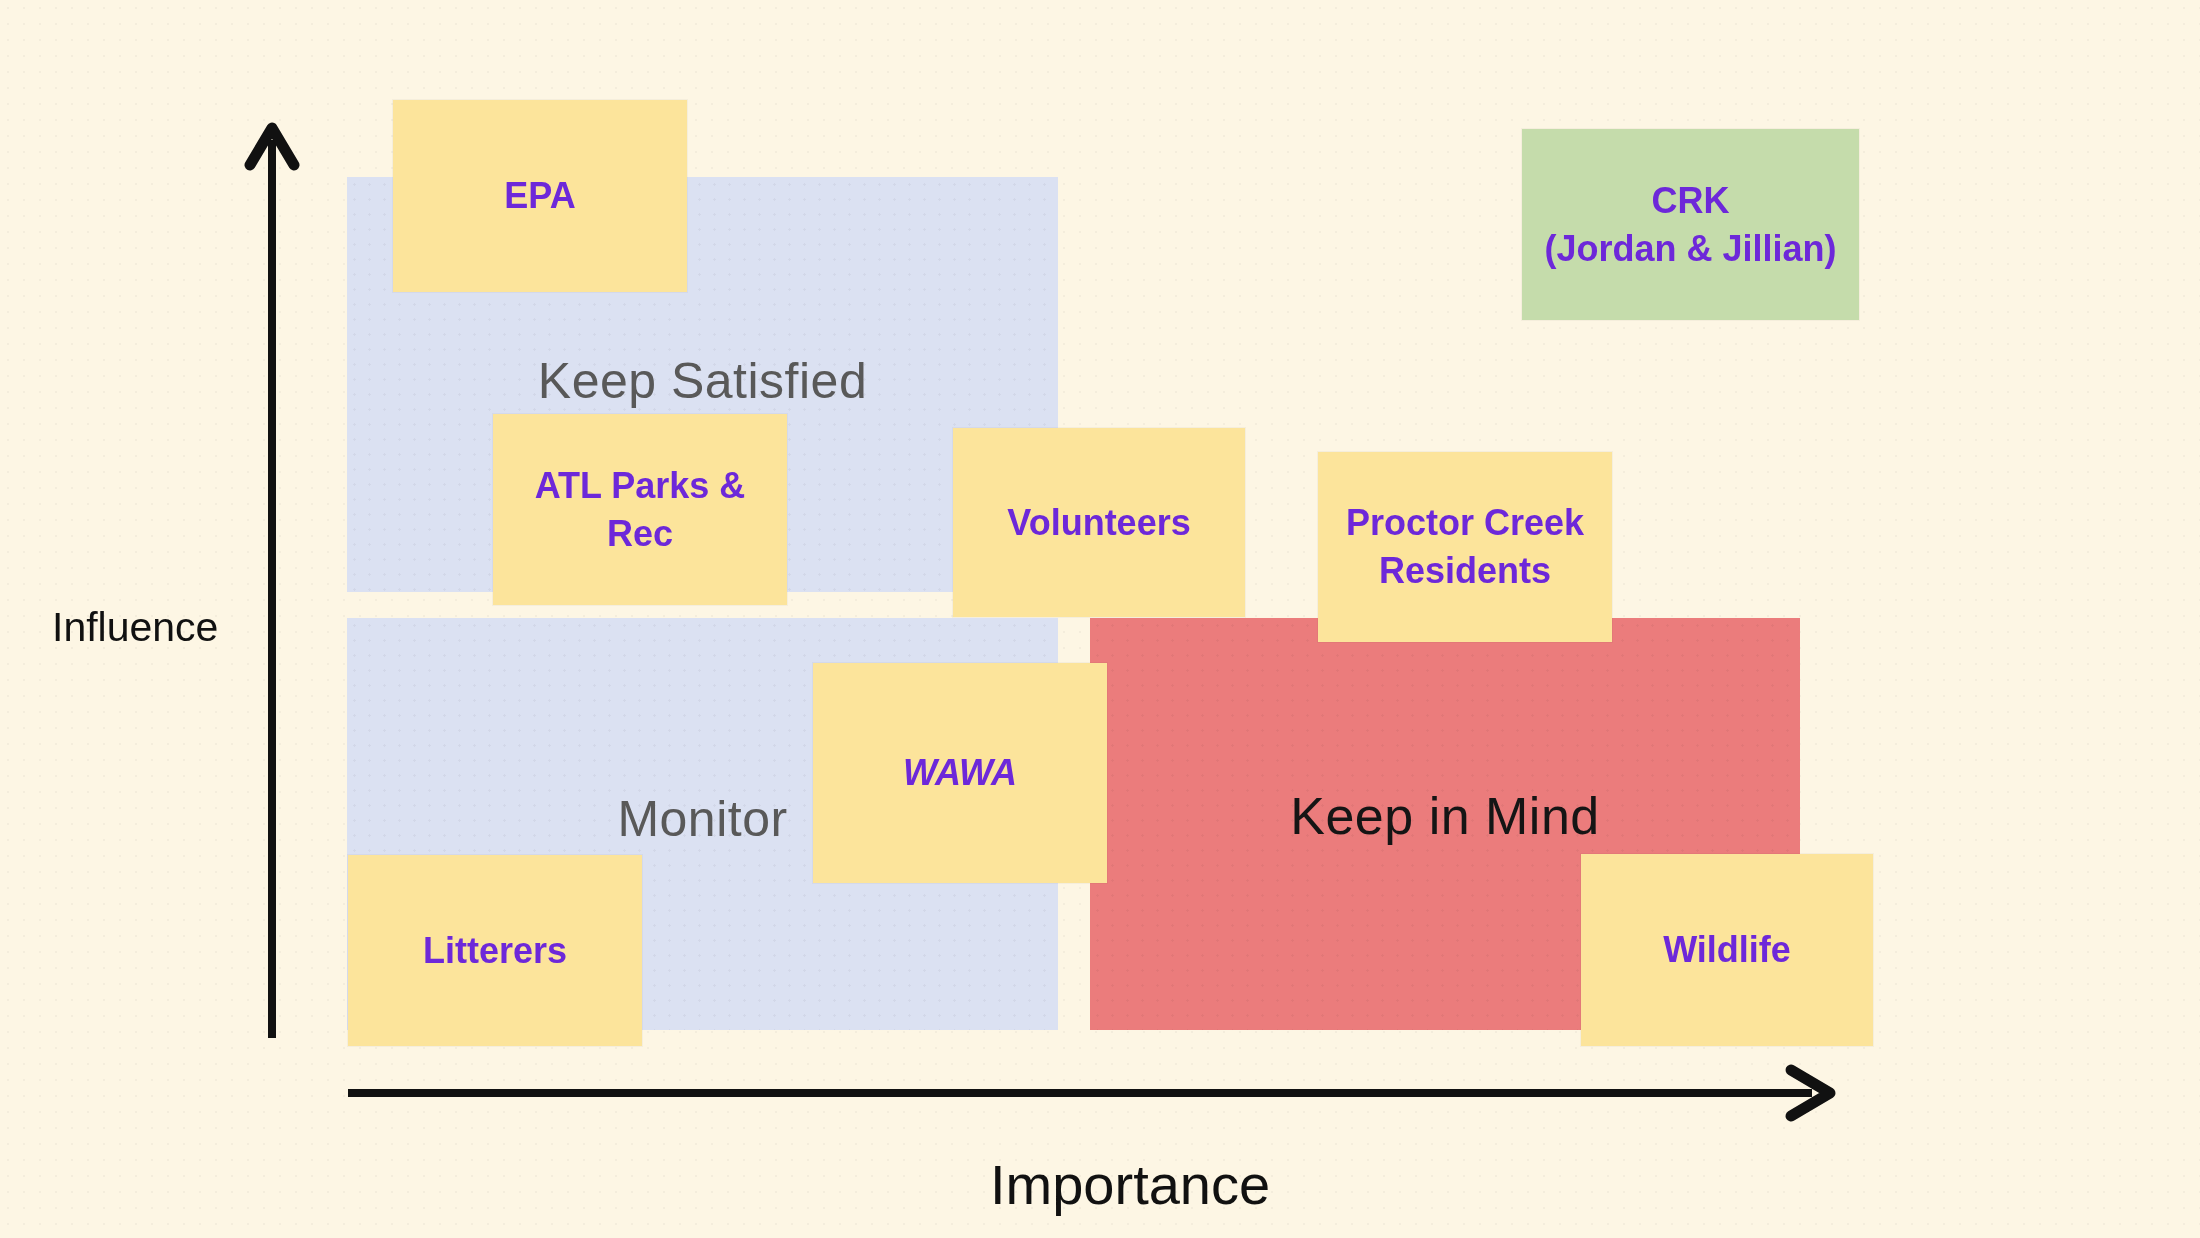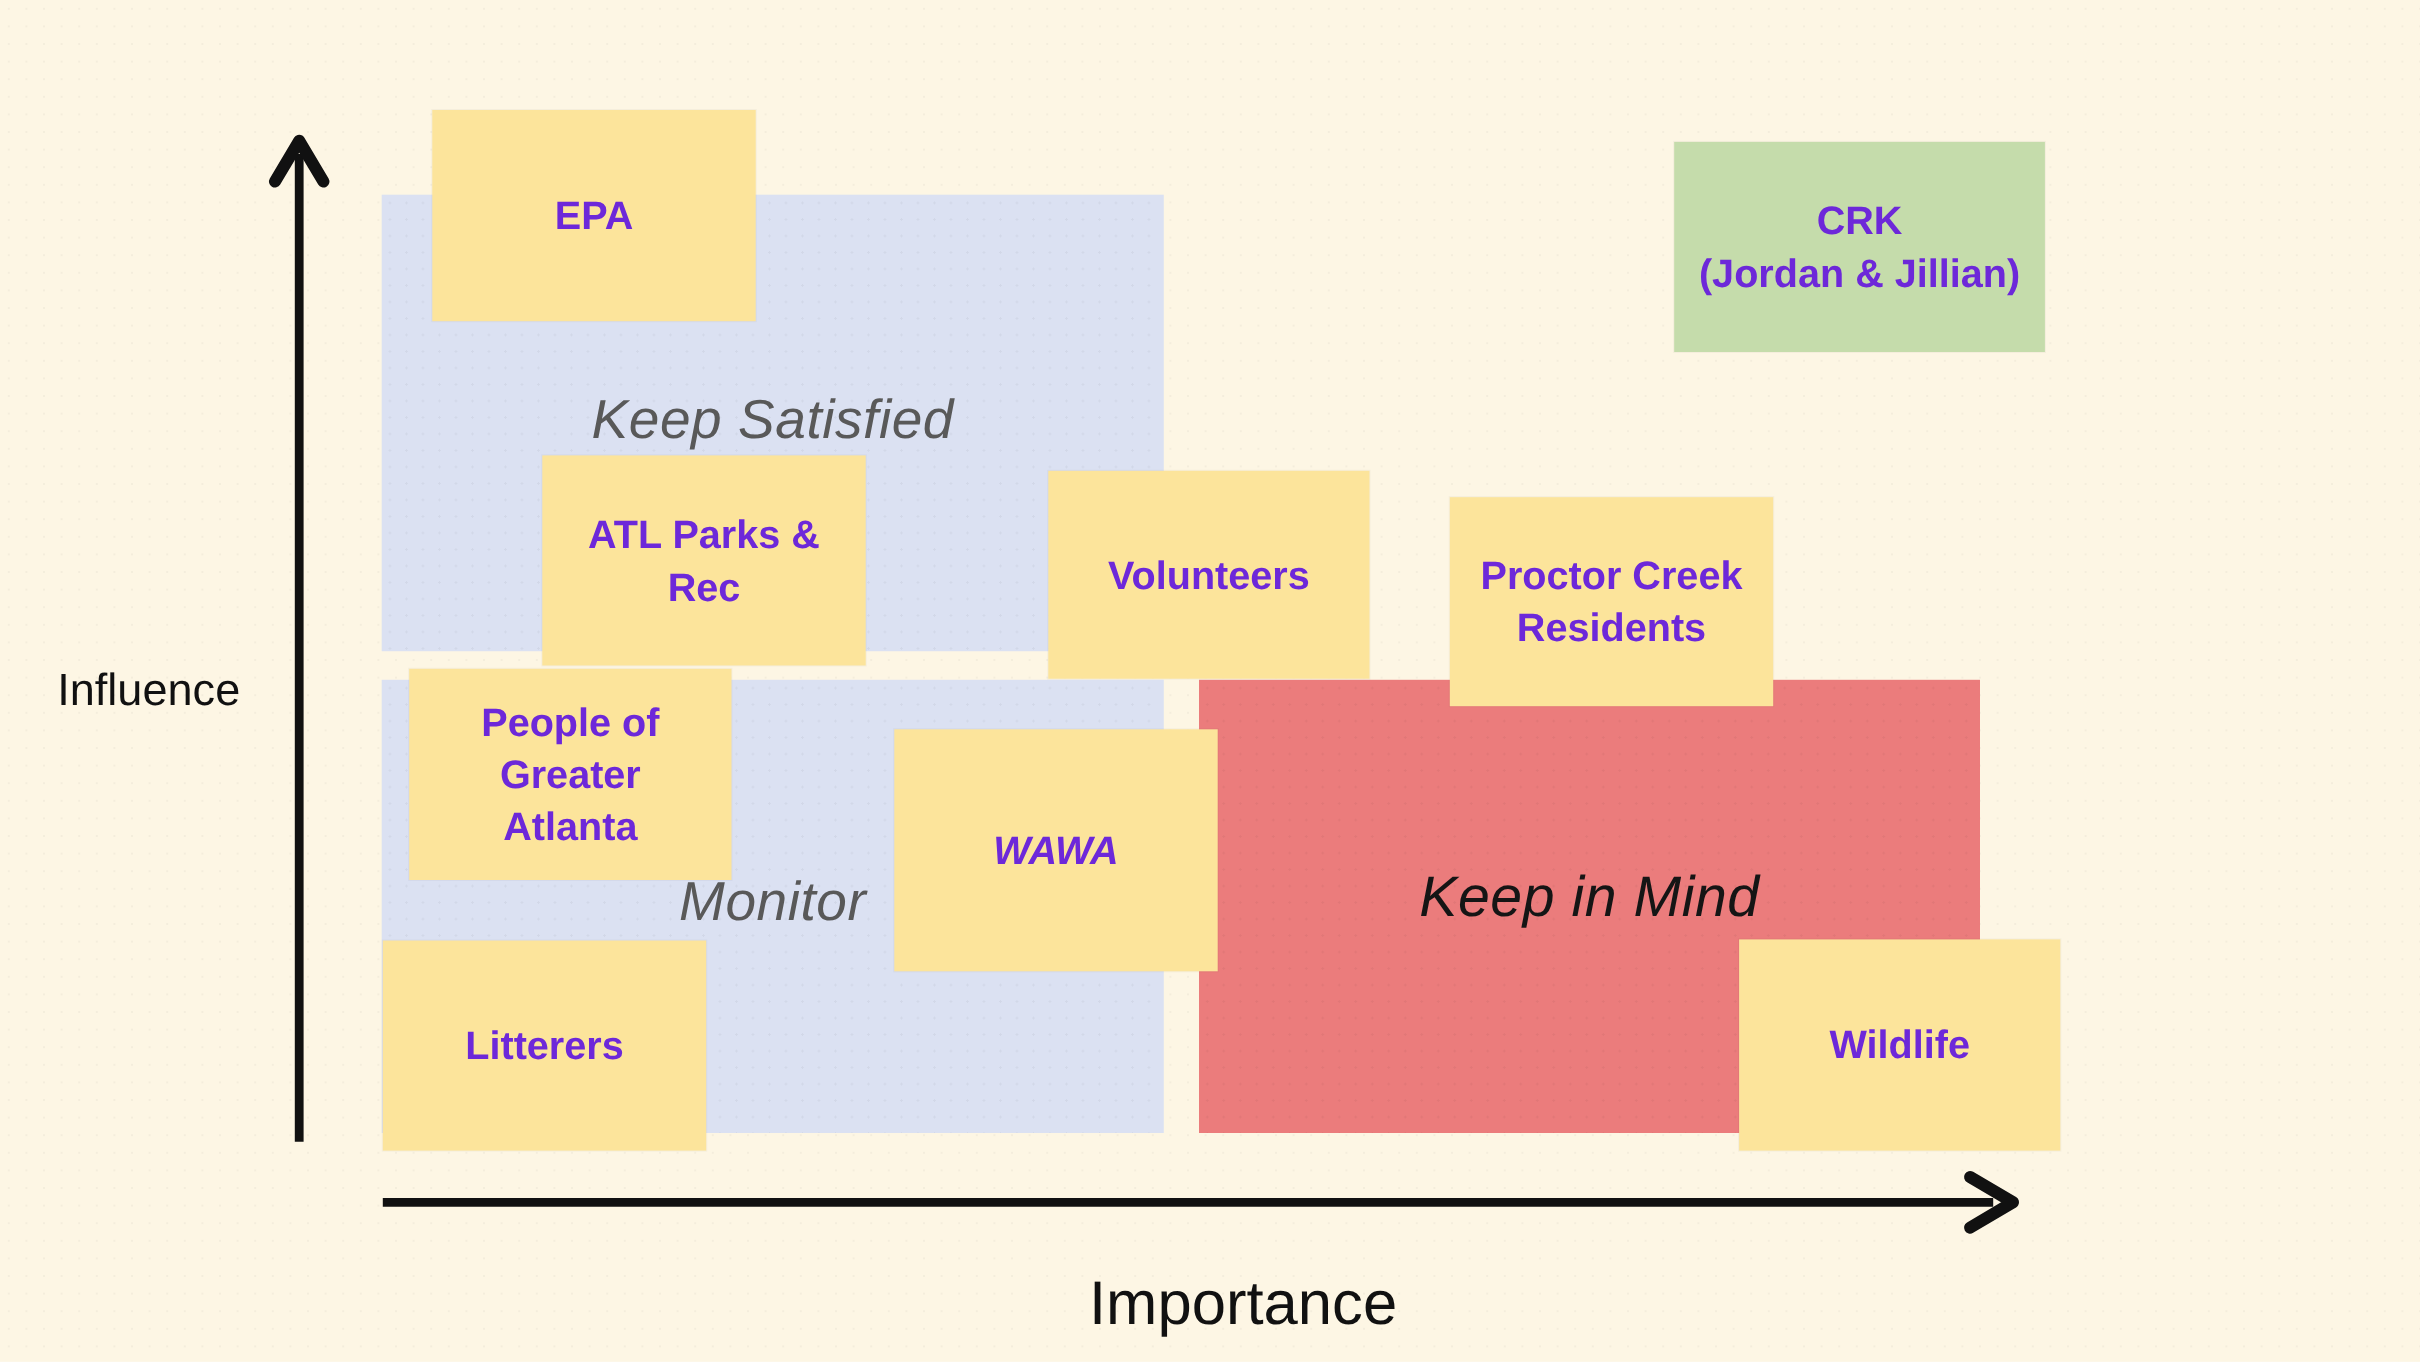--- a/index.html
+++ b/index.html
@@ -32,21 +32,20 @@
   #q-keep-in-mind   { left: 1090px; top: 618px; width: 710px; height: 412px; }
 
   .quadrant-label {
     position: absolute;
     width: 100%;
     text-align: center;
     color: #595959;
     font-size: 50px;
     letter-spacing: 0.5px;
     user-select: none;
-    font-style: italic;
   }
   #q-keep-satisfied .quadrant-label { top: 175px; }
   #q-manage-closely .quadrant-label { top: 175px; }
   #q-monitor .quadrant-label        { top: 172px; }
   #q-keep-in-mind .quadrant-label   { top: 168px; color: #151515; font-size: 52px; }
 
   
   .note {
     position: absolute;
     display: flex;
@@ -119,20 +118,17 @@
   <div class="axis-label" id="label-importance">Importance</div>
 
   <div class="note" id="note-epa">EPA</div>
   <div class="note note-green" id="note-crk">CRK
 (Jordan &amp; Jillian)</div>
   <div class="note" id="note-atl">ATL Parks &amp;
 Rec</div>
   <div class="note" id="note-volunteers">Volunteers</div>
   <div class="note" id="note-proctor">Proctor Creek
 Residents</div>
-  <div class="note" id="note-people">People of
-Greater
-Atlanta</div>
   <div class="note" id="note-wawa">WAWA</div>
   <div class="note" id="note-litterers">Litterers</div>
   <div class="note" id="note-wildlife">Wildlife</div>
 
 </div>
 
 </body></html>

